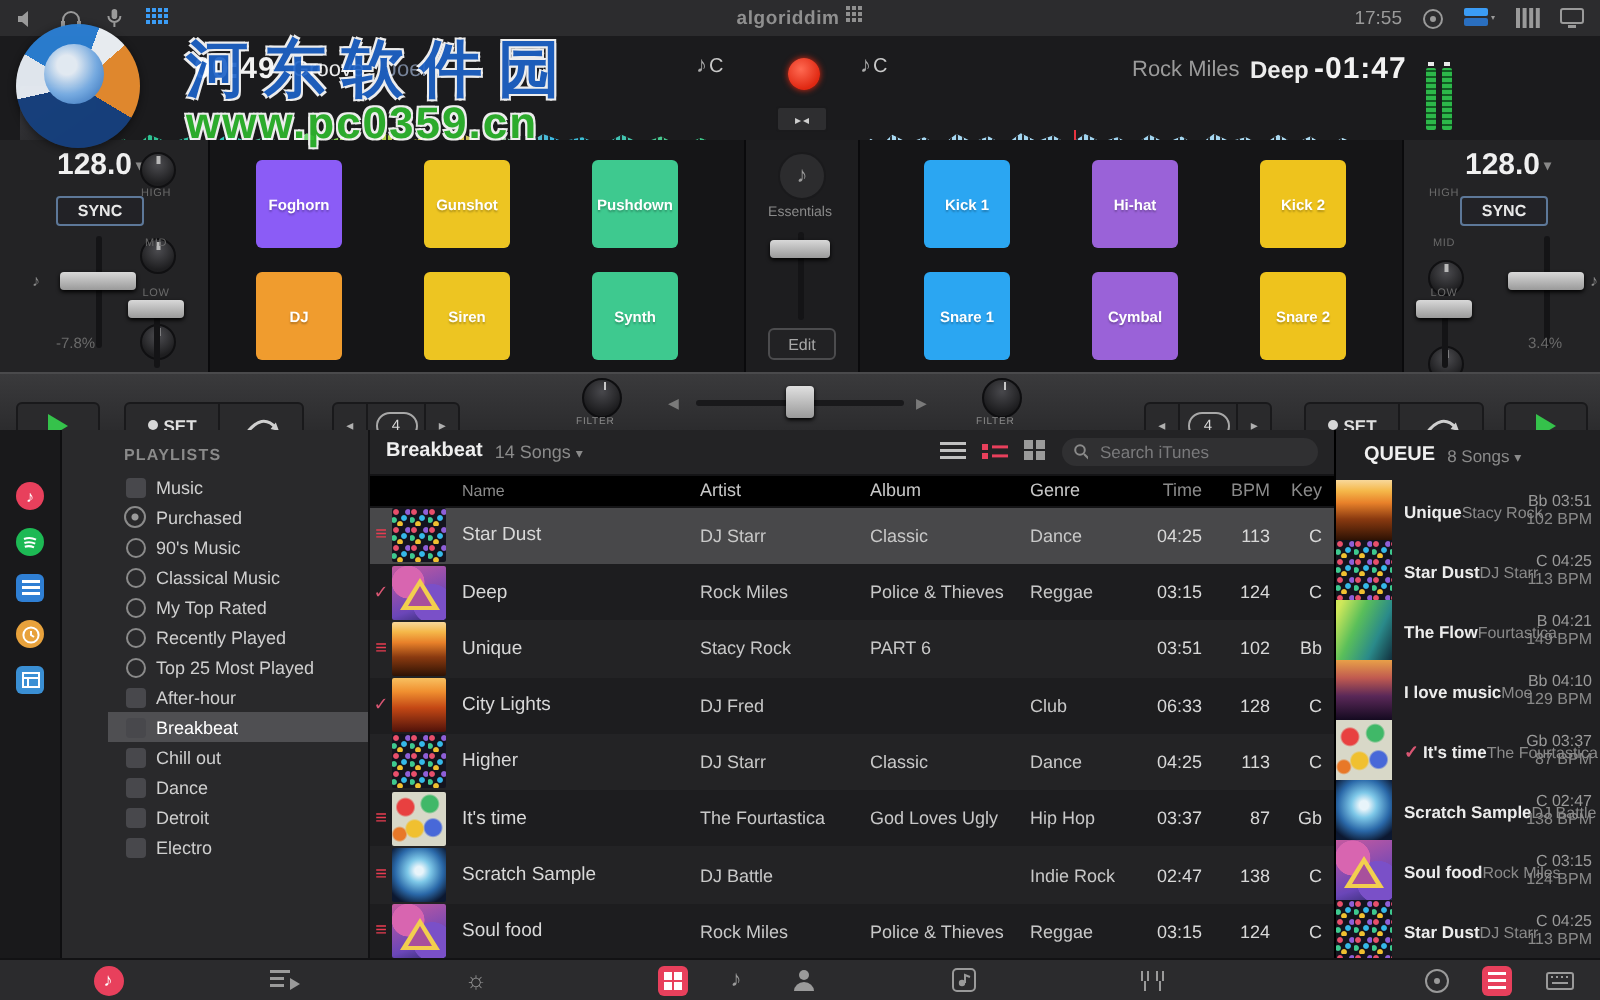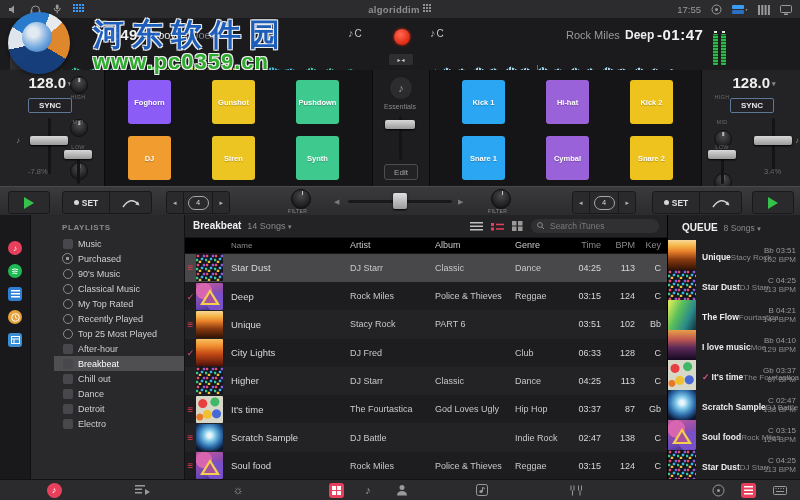--- a/index.html
+++ b/index.html
@@ -5,21 +5,21 @@
   html,body{margin:0;padding:0;background:#000;}
   .app{position:relative;width:800px;height:500px;background:#1d1d1f;overflow:hidden;
        font-family:"Liberation Sans",sans-serif;color:#ddd;-webkit-font-smoothing:antialiased;}
   .abs{position:absolute;}
 
   
   .menubar{position:absolute;top:0;left:0;right:0;height:18px;background:#2c2c2e;
            border-bottom:1px solid #121214;display:flex;align-items:center;font-size:9.5px;color:#9a9a9a;}
   .mb-left{display:flex;align-items:center;gap:12px;padding-left:8px;}
   .mb-center{position:absolute;left:0;right:0;text-align:center;color:#8f8f8f;font-weight:bold;letter-spacing:.3px;}
-  .mb-right{margin-left:auto;display:flex;align-items:flex-end;gap:10px;padding-right:8px;}
+  .mb-right{margin-left:auto;display:flex;align-items:flex-start;gap:10px;padding-right:8px;}
   .mb-ico{display:inline-flex;align-items:center;}
 
   
   .deckrow{position:absolute;top:18px;left:0;right:0;height:52px;background:#1b1b1d;border-bottom:1px solid #0c0c0e;}
   .art{background:#333;position:relative;overflow:hidden;border-radius:1px;flex:none;}
   .art.dark{background:linear-gradient(145deg,#3c3c40,#18181a);}
   .art.confetti{background-color:#14141e;background-image:
     radial-gradient(circle at 2px 2px,#e84f6b 1.2px,transparent 1.7px),
     radial-gradient(circle at 6px 5px,#35b8e8 1.2px,transparent 1.7px),
     radial-gradient(circle at 4px 8px,#f0c030 1.2px,transparent 1.7px),
@@ -87,21 +87,21 @@
        font-size:7.5px;font-weight:bold;color:#fff;text-shadow:0 1px 1px rgba(0,0,0,.25);cursor:pointer;}
   .fxicon{width:22px;height:22px;border-radius:50%;background:#2c2c2e;display:flex;align-items:center;justify-content:center;
           color:#9a9a9a;font-size:11px;border:1px solid #1a1a1c;}
   .fxlabel{font-size:7px;color:#8a8a8a;text-align:center;}
   .editbtn{width:32px;height:14px;border:1px solid #4c4c4e;border-radius:3px;color:#a8a8a8;font-size:8px;
            display:flex;align-items:center;justify-content:center;background:#222224;}
 
   
   .transport{position:absolute;top:186px;left:0;right:0;height:29px;
              background:linear-gradient(#3a3a3c,#2b2b2d);border-top:1px solid #4a4a4c;border-bottom:1px solid #0a0a0a;}
-  .tbtn{position:absolute;top:4px;height:21px;background:#2a2a2c;border:1px solid #19191b;border-radius:3px;
+  .tbtn{position:absolute;top:14px;height:21px;background:#2a2a2c;border:1px solid #19191b;border-radius:3px;
         display:flex;align-items:center;justify-content:center;}
   .playtri{width:0;height:0;border-top:6px solid transparent;border-bottom:6px solid transparent;border-left:10px solid #35c24b;}
   .seg{display:flex;}
   .seg>div{display:flex;align-items:center;justify-content:center;}
   .segdiv{width:1px;background:#19191b;align-self:stretch;}
   .setdot{width:5px;height:5px;border-radius:50%;background:#d8d8d8;margin-right:3px;}
   .setlabel{font-size:8.5px;font-weight:bold;color:#e0e0e0;}
   .looparrow{font-size:7px;color:#b0b0b0;}
   .loopoval{width:19px;height:12px;border:1px solid #a8a8a8;border-radius:7px;color:#d8d8d8;font-size:7.5px;
             display:flex;align-items:center;justify-content:center;}

